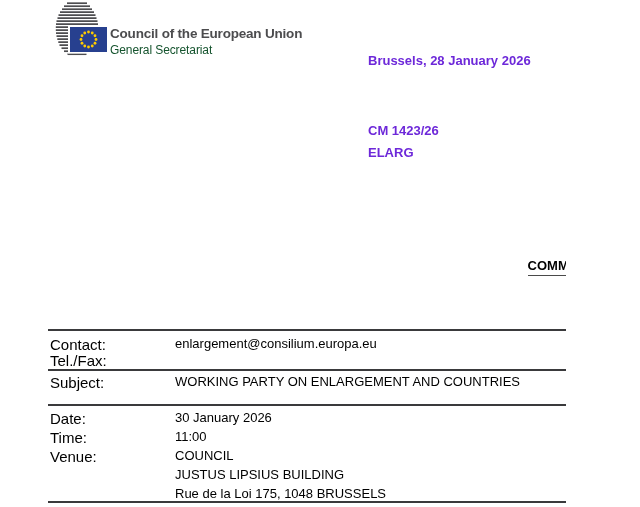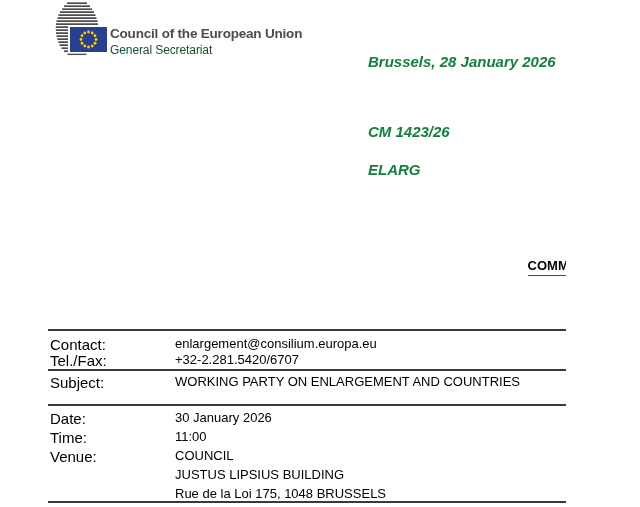--- a/index.html
+++ b/index.html
@@ -3,21 +3,21 @@
 <meta charset="utf-8">
 <style>
   html,body{margin:0;padding:0;background:#fff;}
   .page{
     position:relative;width:566px;height:507px;background:#ffffff;overflow:hidden;
     font-family:"Liberation Sans","DejaVu Sans",sans-serif;color:#000;
   }
   .abs{position:absolute;}
   .org-name{font-size:13.5px;font-weight:bold;color:#4c4c4e;letter-spacing:-0.2px;line-height:16px;}
   .org-sub{font-size:12px;color:#14532d;letter-spacing:-0.1px;line-height:16px;}
-  .meta-line{font-size:15px;font-weight:bold;color:#15803d;font-style:italic;}
+  .meta-line{font-size:13px;font-weight:bold;color:#6d28d9;}
   .doc-title-wrap{left:0;top:256px;width:640px;text-align:right;}
   .doc-title{display:inline-block;font-size:13px;font-weight:bold;border-bottom:1.5px solid #4a4a4a;padding-bottom:1.5px;}
   .notice-heading{left:50px;top:311px;font-size:13px;font-weight:bold;letter-spacing:-0.1px;}
   .rule{left:48px;width:544px;height:2px;background:#3a3a3c;}
   .row-label{left:50px;font-size:15px;}
   .row-value{left:175px;font-size:13px;}
   .subject-lines div{line-height:15.5px;}
   .venue-line{left:175px;font-size:13px;}
 </style>
 </head>
@@ -64,37 +64,36 @@
     </g>
   </svg>
 
   <div class="abs" style="left:110px;top:26px;">
     <div class="org-name">Council of the European Union</div>
     <div class="org-sub">General Secretariat</div>
   </div>
 
   <div class="abs meta-line" style="left:368px;top:53px;">Brussels, 28 January 2026</div>
   <div class="abs meta-line" style="left:368px;top:95px;margin-top:28px;">CM 1423/26</div>
-  <div class="abs meta-line" style="left:368px;top:161px;">ELARG</div>
+  <div class="abs meta-line" style="left:368px;top:145px;">ELARG</div>
 
   <div class="abs doc-title-wrap">
     <span class="doc-title">COMMUNICATION</span>
   </div>
 
 
   <div class="abs rule" style="top:329px;"></div>
   <div class="abs rule" style="top:369px;"></div>
   <div class="abs rule" style="top:404px;"></div>
   <div class="abs rule" style="top:501px;"></div>
 
   <div class="abs row-label" style="top:336px;">Contact:</div>
   <div class="abs row-value" style="top:336px;">enlargement@consilium.europa.eu</div>
 
   <div class="abs row-label" style="top:352px;">Tel./Fax:</div>
-  <div class="abs row-value" style="top:352px;">+32-2.281.5420/6707</div>
 
   <div class="abs row-label" style="top:374px;">Subject:</div>
   <div class="abs row-value subject-lines" style="top:374px;">
     <div>WORKING PARTY ON ENLARGEMENT AND COUNTRIES</div>
   </div>
 
   <div class="abs row-label" style="top:410px;">Date:</div>
   <div class="abs row-value" style="top:410px;">30 January 2026</div>
 
   <div class="abs row-label" style="top:429px;">Time:</div>

